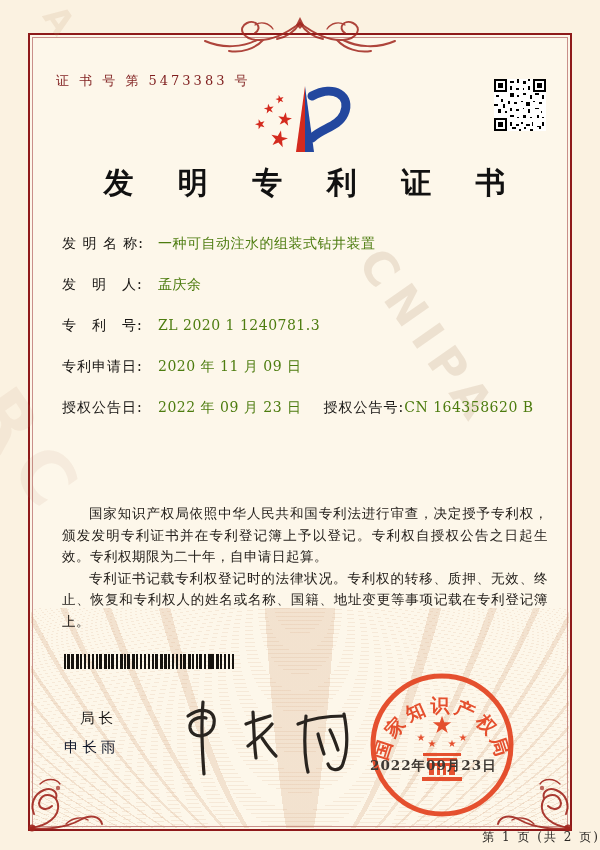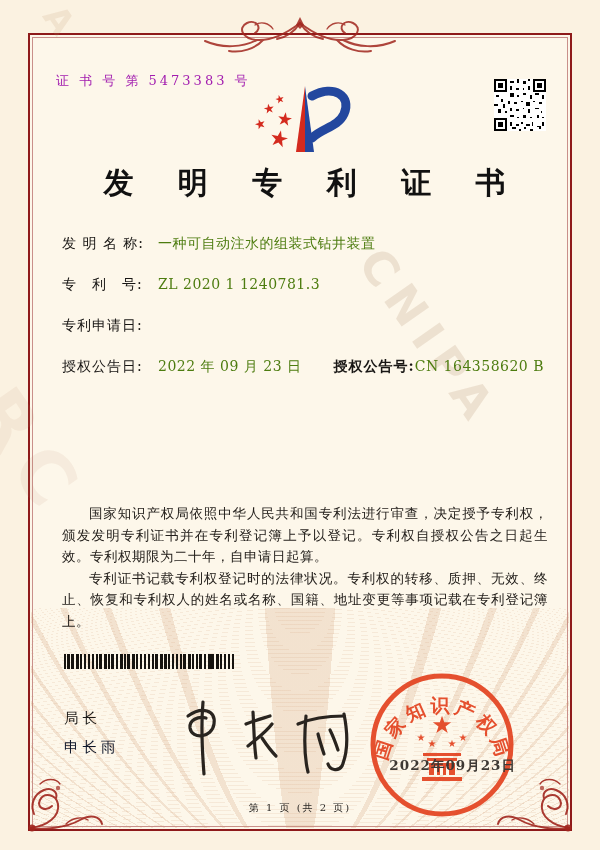--- a/index.html
+++ b/index.html
@@ -23,54 +23,54 @@
       repeating-radial-gradient(ellipse 900px 150px at 50% 118%, rgba(206,152,112,.22) 0 1px, transparent 1px 6px),
       repeating-radial-gradient(ellipse 900px 170px at 50% -25%, rgba(206,152,112,.15) 0 1px, transparent 1px 7px);
   }
   .content { position:absolute; inset:0; z-index:5; }
   
   .wm { position:absolute; font-family:"DejaVu Sans","Liberation Sans",sans-serif; font-weight:bold; pointer-events:none; z-index:3; }
   .wm1 { left:392px; top:238px; font-size:46px; letter-spacing:10px; color:rgba(168,128,94,.18); transform:rotate(55deg); transform-origin:left top; }
   .wm2 { left:-14px; top:318px; font-size:72px; letter-spacing:14px; color:rgba(190,142,104,.10); transform:rotate(55deg); transform-origin:left top; }
   .wm3 { left:46px; top:0px; font-size:34px; color:rgba(190,142,104,.15); transform:rotate(55deg); }
   
-  .cert-no { position:absolute; left:56px; top:72px; font-size:13px; letter-spacing:3px; color:#a21caf; }
+  .cert-no { position:absolute; left:56px; top:72px; font-size:13px; letter-spacing:3px; color:#7f1d1d; }
   .logo { position:absolute; left:246px; top:82px; width:108px; height:78px; }
   .qr { position:absolute; left:494px; top:79px; width:52px; height:52px; }
   .title { position:absolute; left:0; right:0; top:163px; text-align:center;
            font-size:30px; font-weight:bold; letter-spacing:17px; padding-left:26px; color:#111; }
   
   .fields { position:absolute; left:62px; top:233px; width:492px; font-size:14px; line-height:20px; }
   .frow { display:flex; align-items:flex-start; margin-bottom:21px; }
   .flabel { white-space:pre; min-width:96px; color:#181614; letter-spacing:1px; }
   .fvalue { color:#4d7c0f; letter-spacing:.5px; }
   .fvalue.addr { max-width:370px; }
-  .flabel.second { margin-left:32px; min-width:0;font-weight:bold; }
+  .flabel.second { margin-left:22px; min-width:0; }
   
   .body-text { position:absolute; left:62px; top:503px; width:486px;
                font-size:13.5px; line-height:21.5px; color:#25211d; text-align:justify; }
   .body-text p { text-indent:2em; letter-spacing:.5px; }
   
   .barcode { position:absolute; left:64px; top:654px; width:172px; height:15px;
     background:
       repeating-linear-gradient(90deg,#16130f 0 2px,transparent 2px 4px),
       repeating-linear-gradient(90deg,#16130f 0 1px,transparent 1px 7px),
       repeating-linear-gradient(90deg,transparent 0 3px,#16130f 3px 4px,transparent 4px 11px);
   }
   
-  .sig-title { position:absolute; left:64px; top:709px; font-size:14.5px; letter-spacing:4px; color:#1c1a18; }
+  .sig-title { position:absolute; left:80px; top:709px; font-size:14.5px; letter-spacing:4px; color:#1c1a18; }
   .sig-name  { position:absolute; left:64px; top:738px; font-size:14.5px; letter-spacing:4px; color:#0f172a; }
   .sig-script { position:absolute; left:158px; top:694px; width:210px; height:85px; }
   
   .seal { position:absolute; left:367px; top:667px; width:150px; height:150px; z-index:6; }
-  .seal-date { position:absolute; left:370px; top:757px; width:146px; text-align:right; z-index:7;
+  .seal-date { position:absolute; left:370px; top:757px; width:146px; text-align:left; z-index:7;
                font-size:13.5px; font-weight:bold; letter-spacing:1px; color:#3d3833; }
   
-  .footer { position:absolute; left:0; right:0; top:801px; text-align:center;
-            font-size:10px; letter-spacing:2px; color:#2a2724; z-index:7; }
+  .footer { position:absolute; left:0; right:0; top:829px; text-align:right;
+            font-size:12px; letter-spacing:2px; color:#2a2724; z-index:7; }
   
   .ornament-top { position:absolute; left:203px; top:13px; width:194px; height:44px; z-index:4; }
   .corner { position:absolute; width:78px; height:58px; z-index:4; }
   .corner.bl { left:26px; top:774px; }
   .corner.br { left:496px; top:774px; transform:scaleX(-1); }
 </style>
 </head>
 <body>
 
 <div class="page">
@@ -206,25 +206,30 @@
     </svg>
 
     <div class="title">发 明 专 利 证 书</div>
 
     <div class="fields">
       <div class="frow">
         <span class="flabel">发 明 名 称:</span>
         <span class="fvalue">一种可自动注水的组装式钻井装置</span>
       </div>
       <div class="frow">
+        <span class="flabel">发　明　人:</span>
+        <span class="fvalue">孟庆余</span>
+      </div>
+      <div class="frow">
         <span class="flabel">专　利　号:</span>
         <span class="fvalue">ZL 2020 1 1240781.3</span>
       </div>
       <div class="frow">
         <span class="flabel">专利申请日:</span>
+        <span class="fvalue">2020 年 11 月 09 日</span>
       </div>
       <div class="frow">
         <span class="flabel">授权公告日:</span>
         <span class="fvalue">2022 年 09 月 23 日</span>
         <span class="flabel second">授权公告号:</span>
         <span class="fvalue">CN 164358620 B</span>
       </div>
     </div>
 
     <div class="body-text">

